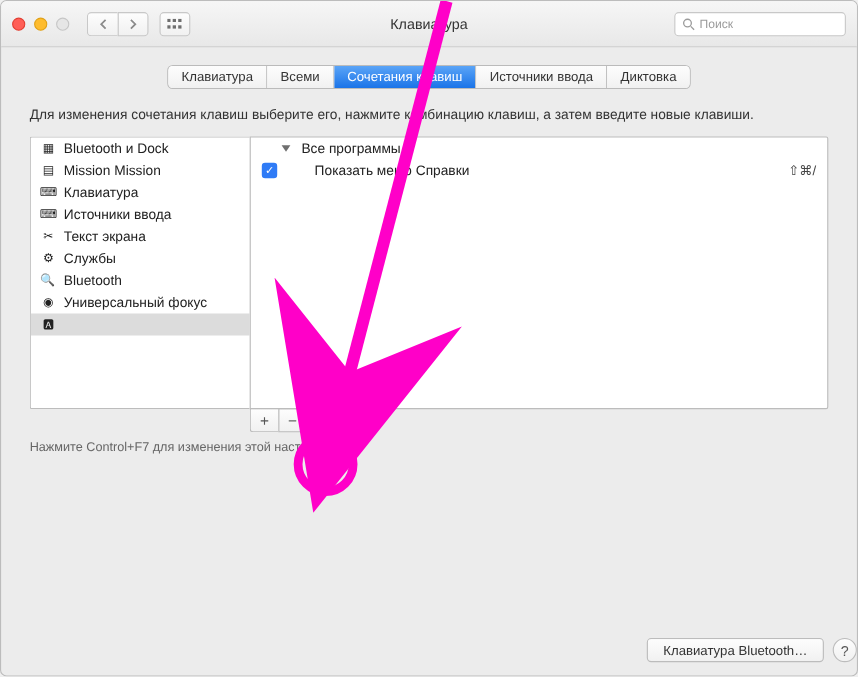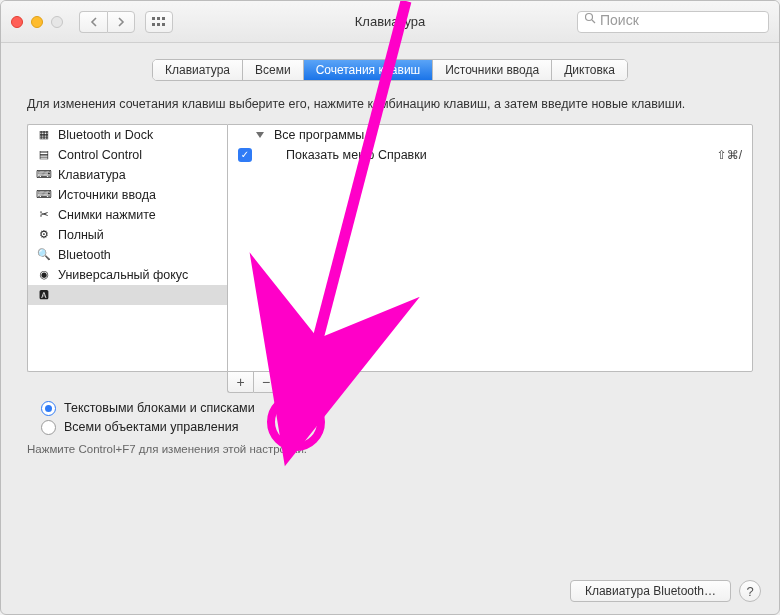--- a/index.html
+++ b/index.html
@@ -12,21 +12,21 @@
   .tdot { width: 12px; height: 12px; border-radius: 50%; }
   .red { background: #ff5f57; border: 1px solid #e33e32; }
   .yellow { background: #febc2e; border: 1px solid #e1a116; }
   .green { background: #e6e6e6; border: 1px solid #c6c6c6; }
   .nav-group { display: flex; margin-left: 4px; }
   .nav-btn { width: 28px; height: 22px; background: linear-gradient(#fdfdfd,#f1f1f1); border: 1px solid #c8c8c8; display:flex; align-items:center; justify-content:center; color:#8b8b8b; font-size:12px; }
   .nav-btn:first-child { border-radius: 4px 0 0 4px; border-right: none; }
   .nav-btn:last-child { border-radius: 0 4px 4px 0; }
   .grid-btn { width: 28px; height: 22px; margin-left: 10px; background: linear-gradient(#fdfdfd,#f1f1f1); border: 1px solid #c8c8c8; border-radius: 4px; display:flex; align-items:center; justify-content:center; color:#6f6f6f; }
   .win-title { position:absolute; left:50%; transform:translateX(-50%); font-size:13px; color:#333; }
-  .search { margin-left:auto; width:192px; height:22px; background:#fff; border:1px solid #c8c8c8; border-radius:4px; display:flex; padding:0 6px; color:#9b9b9b; font-size:14px; gap:4px; }
+  .search { margin-left:auto; width:156px; height:22px; background:#fff; border:1px solid #c8c8c8; border-radius:4px; display:flex; align-items:center; padding:0 6px; color:#9b9b9b; font-size:11px; gap:4px; }
   .search svg { width:12px; height:12px; }
 
   
   .tabbar-wrap { display:flex; justify-content:center; padding:16px 0 10px; }
   .tabbar { display:flex; border:1px solid #bbb; border-radius:5px; overflow:hidden; background:#fff; height:22px; }
   .tab { padding:0 12px; font-size:12px; display:flex; align-items:center; border-right:1px solid #bbb; color:#333; background:linear-gradient(#fdfdfd,#f1f1f1); }
   .tab:last-child { border-right:none; }
   .tab.active { background:linear-gradient(#5aa4f7,#1b74e8); color:#fff; }
 
   
@@ -50,21 +50,21 @@
   .sq-btn:last-child { border-radius:0 0 3px 0; }
 
   .fka { margin-top:18px; font-size:12.5px; color:#333; line-height:1.5; }
   .radios { margin-top:8px; margin-left:14px; }
   .radio-row { display:flex; align-items:center; gap:8px; font-size:12.5px; color:#222; margin-bottom:4px; }
   .radio { width:15px; height:15px; border-radius:50%; border:1px solid #9a9a9a; display:flex; align-items:center; justify-content:center; background:#fff; }
   .radio.checked { border-color:#2f7bf6; }
   .radio.checked::after { content:""; width:7px; height:7px; border-radius:50%; background:#2f7bf6; }
   .fka-note { margin-top:8px; font-size:11.5px; color:#666; }
 
-  .footer { position:absolute; right:18px; bottom:12px; display:flex; align-items:flex-start; gap:8px; }
+  .footer { position:absolute; right:0; bottom:12px; display:flex; align-items:flex-start; gap:8px; }
   .bt-btn { height:22px; padding:0 14px; background:linear-gradient(#fdfdfd,#f1f1f1); border:1px solid #bcbcbc; border-radius:4px; font-size:12px; color:#333; display:flex; align-items:center; }
   .help { width:22px; height:22px; border-radius:50%; border:1px solid #bcbcbc; background:linear-gradient(#fdfdfd,#f1f1f1); display:flex; align-items:center; justify-content:center; font-size:13px; color:#555; }
 
   
   .anno-circle { position:absolute; width:58px; height:58px; border:8px solid #ff00c8; border-radius:50%; left:266px; top:392px; pointer-events:none; }
   .anno-arrow { position:absolute; pointer-events:none; left:0; top:0; }
 </style>
 </head>
 <body>
 
@@ -122,37 +122,37 @@
     <div class="hint">Для изменения сочетания клавиш выберите его, нажмите комбинацию клавиш, а затем введите новые клавиши.</div>
 
     <div class="panes">
       <div class="pane pane-left">
         <div class="cat-item">
             <span class="ic">▦</span>
             <span>Bluetooth и Dock</span>
           </div>
         <div class="cat-item">
             <span class="ic">▤</span>
-            <span>Control Control</span>
+            <span>Mission Mission</span>
           </div>
         <div class="cat-item">
             <span class="ic">⌨</span>
             <span>Клавиатура</span>
           </div>
         <div class="cat-item">
             <span class="ic">⌨</span>
             <span>Источники ввода</span>
           </div>
         <div class="cat-item">
             <span class="ic">✂</span>
-            <span>Снимки нажмите</span>
+            <span>Текст экрана</span>
           </div>
         <div class="cat-item">
             <span class="ic">⚙</span>
-            <span>Полный</span>
+            <span>Службы</span>
           </div>
         <div class="cat-item">
             <span class="ic">🔍</span>
             <span>Bluetooth</span>
           </div>
         <div class="cat-item">
             <span class="ic">◉</span>
             <span>Универсальный фокус</span>
           </div>
         <div class="cat-item sel">
@@ -172,30 +172,20 @@
           <span class="shortcut">⇧⌘/</span>
         </div>
       </div>
     </div>
 
     <div class="addremove">
       <div class="sq-btn">+</div>
       <div class="sq-btn">−</div>
     </div>
 
-    <div class="radios">
-      <div class="radio-row">
-        <span class="radio checked"></span>
-        <span>Текстовыми блоками и списками</span>
-      </div>
-      <div class="radio-row">
-        <span class="radio"></span>
-        <span>Всеми объектами управления</span>
-      </div>
-    </div>
     <div class="fka-note">Нажмите Control+F7 для изменения этой настройки.</div>
   </div>
 
   <div class="footer">
     <div class="bt-btn">Клавиатура Bluetooth…</div>
     <div class="help">?</div>
   </div>
 
   <svg class="anno-arrow" width="780" height="615">
     <defs>

